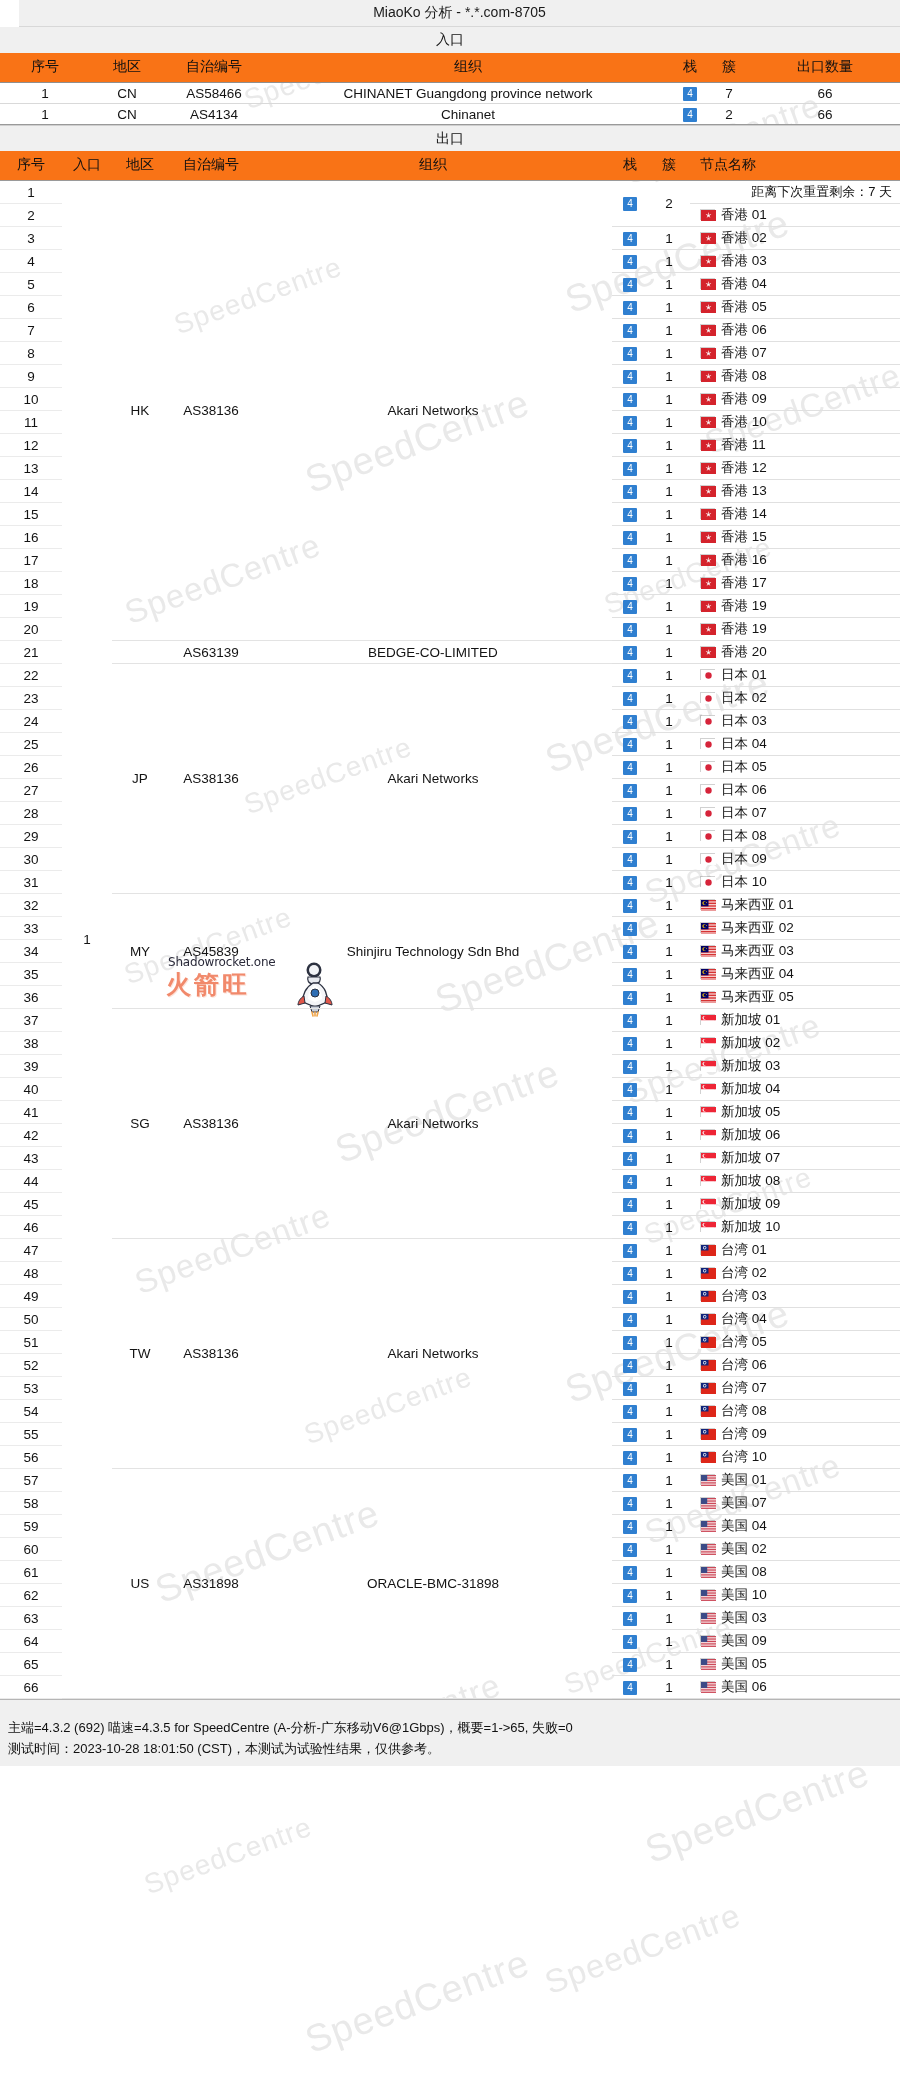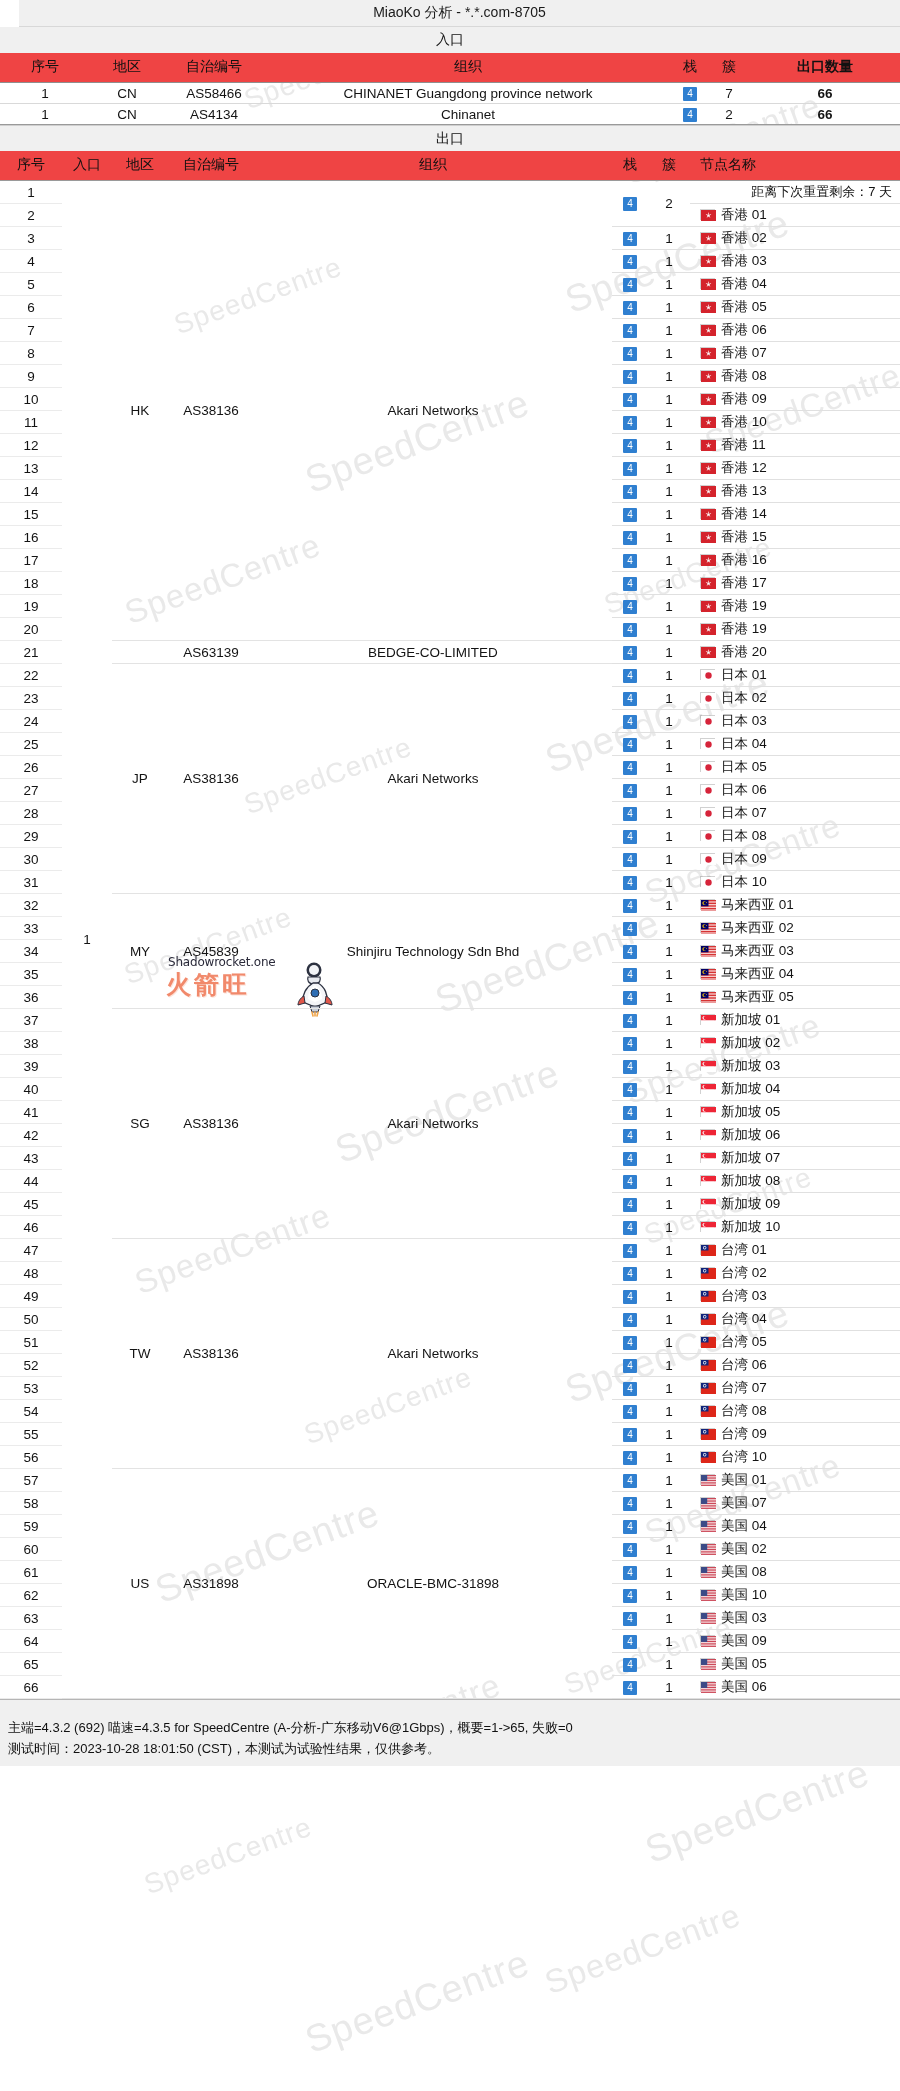--- a/index.html
+++ b/index.html
@@ -60,21 +60,21 @@
 
   table {
     position: relative; z-index: 10;
     width: 100%;
     border-collapse: collapse;
     font-size: 13.5px;
     color: #131313;
     background: transparent;
   }
   thead th {
-    background: #ef4444;
+    background: #f97316;
     font-weight: 400;
     font-size: 14px;
     padding: 5px 0 6px 0;
     border-bottom: 1px solid #9a9a9a;
     color: #111;
   }
   tbody td {
     padding: 2px 0;
     height: 21px;
     vertical-align: middle;
@@ -93,21 +93,21 @@
   .c-clus { width: 42px;  text-align: center; }
   .c-node { width: 210px; text-align: left; padding-left: 10px !important; }
 
   
   .e-idx  { width: 90px;  text-align: center; }
   .e-reg  { width: 74px;  text-align: center; }
   .e-asn  { width: 100px; text-align: center; }
   .e-org  { text-align: center; }
   .e-stack{ width: 36px;  text-align: center; }
   .e-clus { width: 42px;  text-align: center; }
-  .e-cnt  { width: 150px; text-align: center; font-weight: bold; }
+  .e-cnt  { width: 150px; text-align: center; }
 
   
   .stackbadge {
     display: inline-block;
     width: 14px; height: 14px;
     line-height: 14px;
     background: #2f7fd0;
     color: #ffffff;
     font-size: 10px;
     text-align: center;

